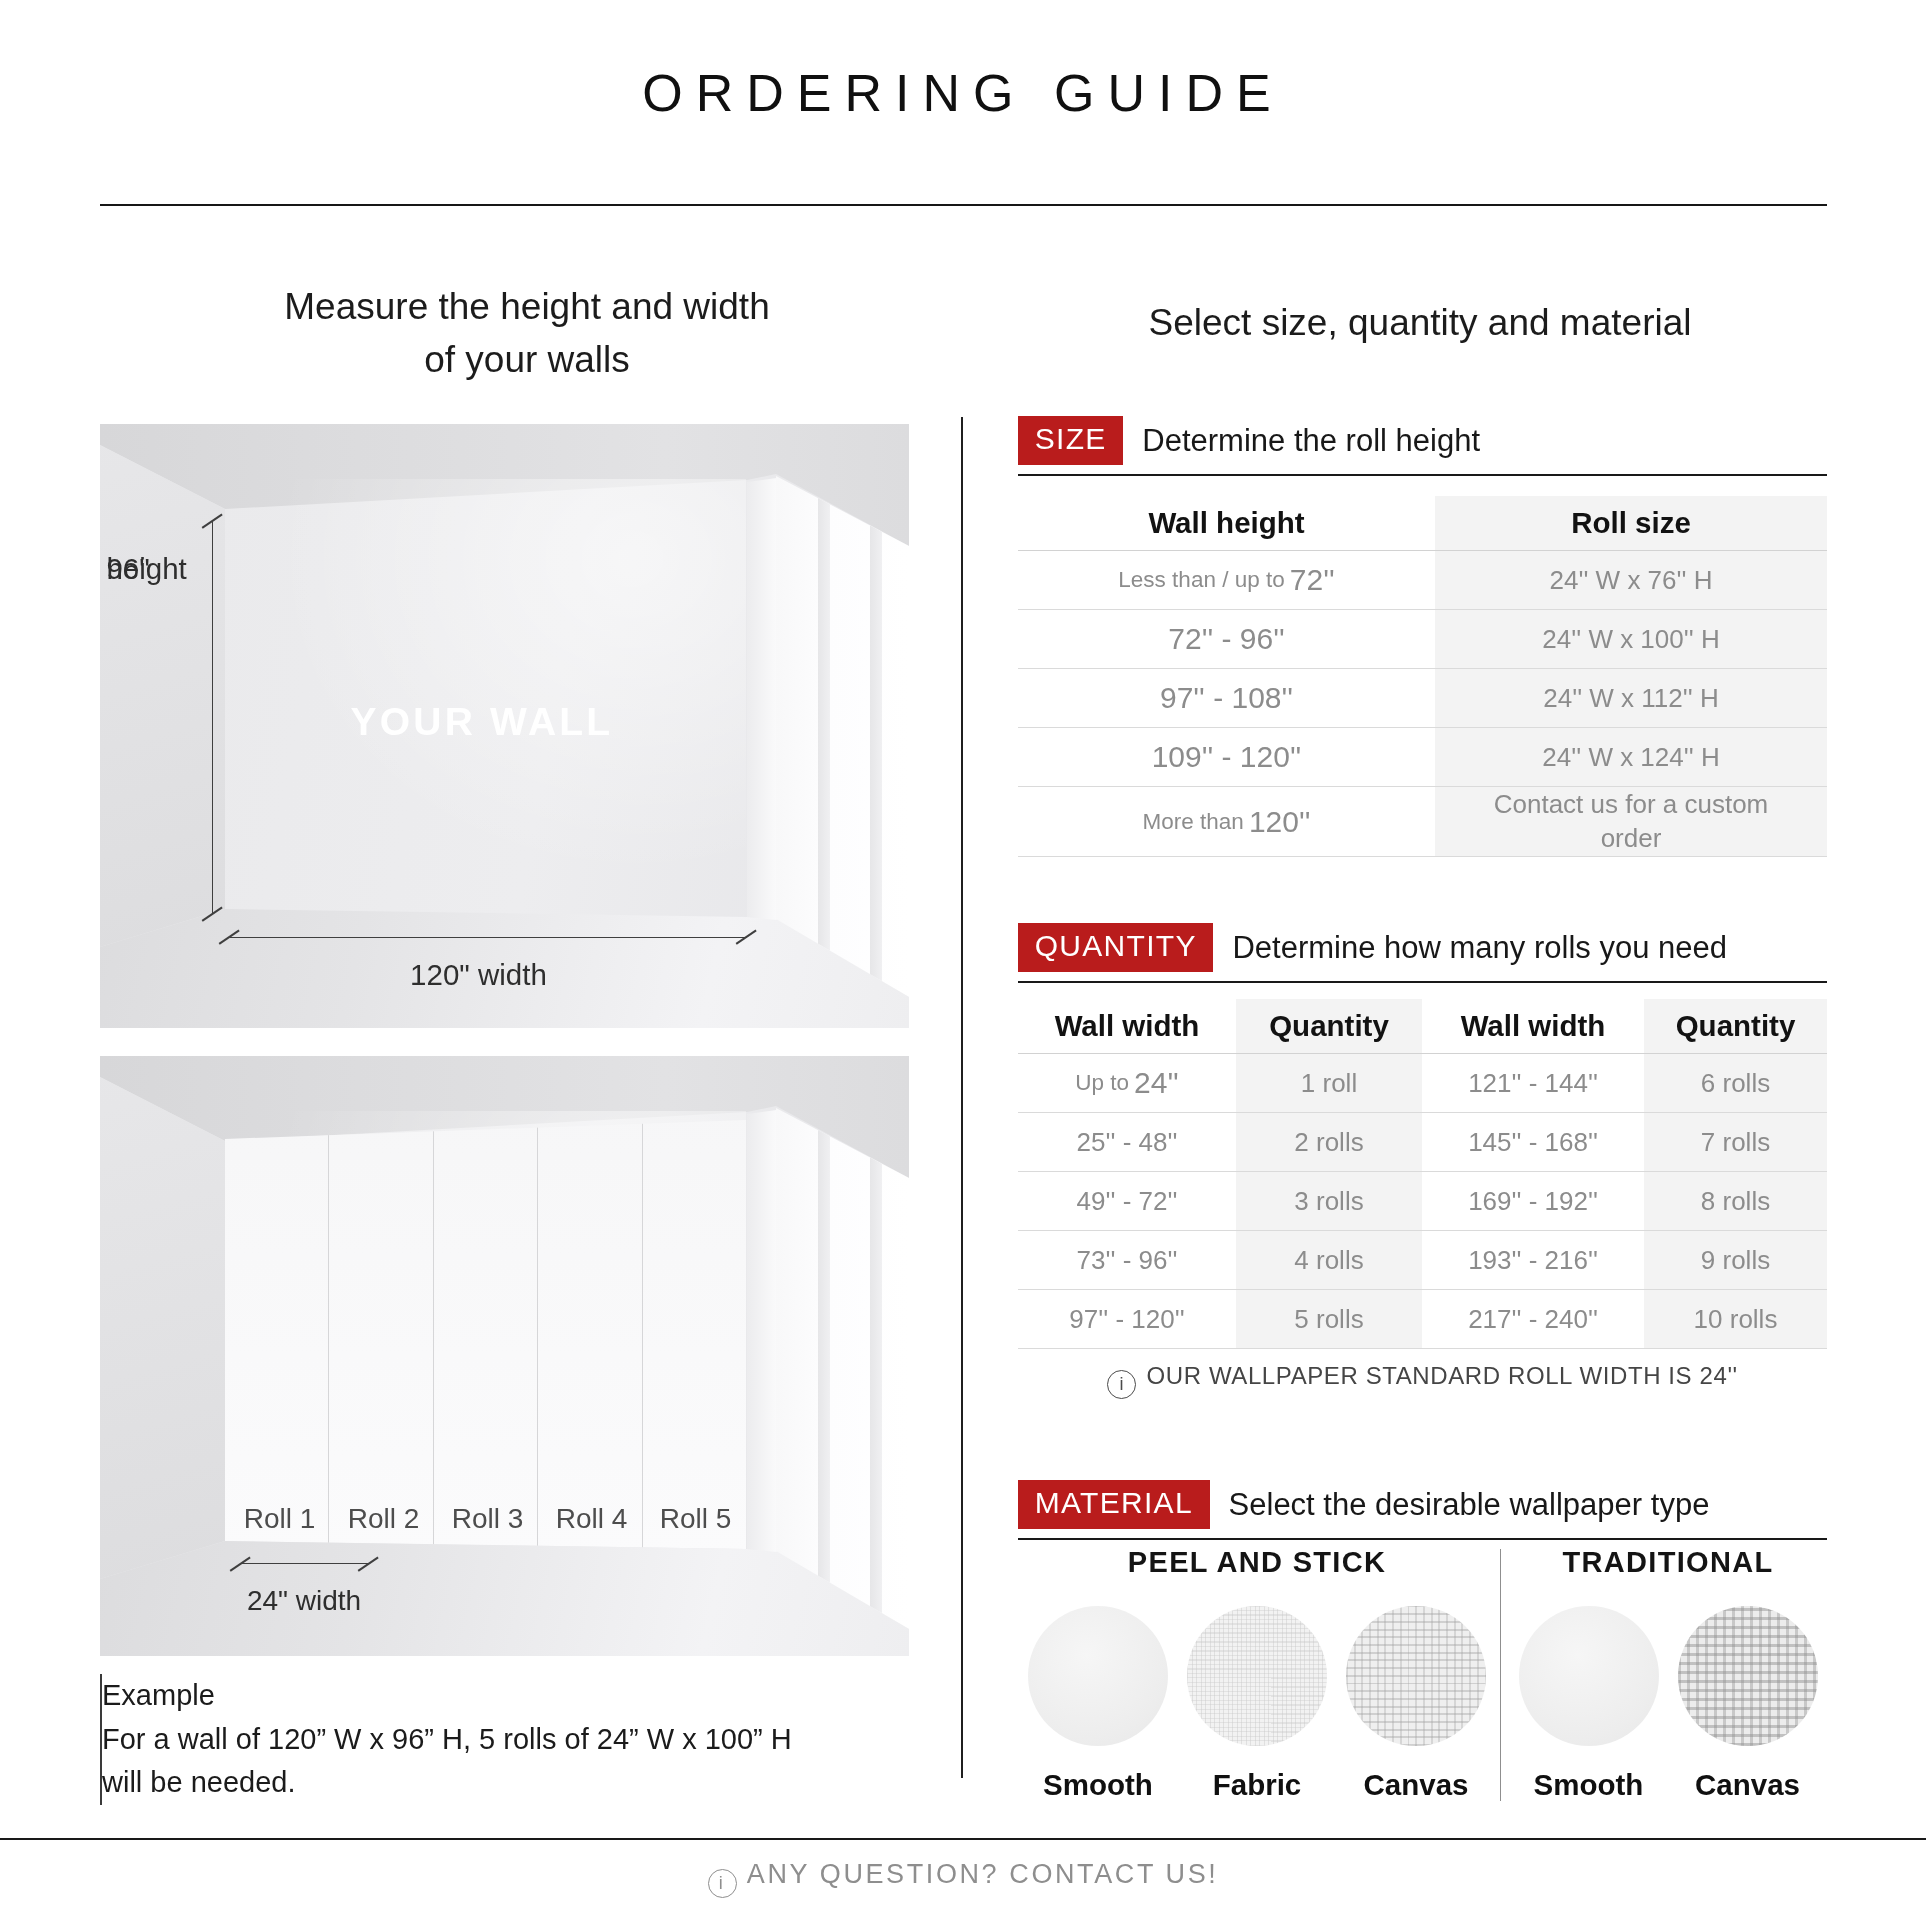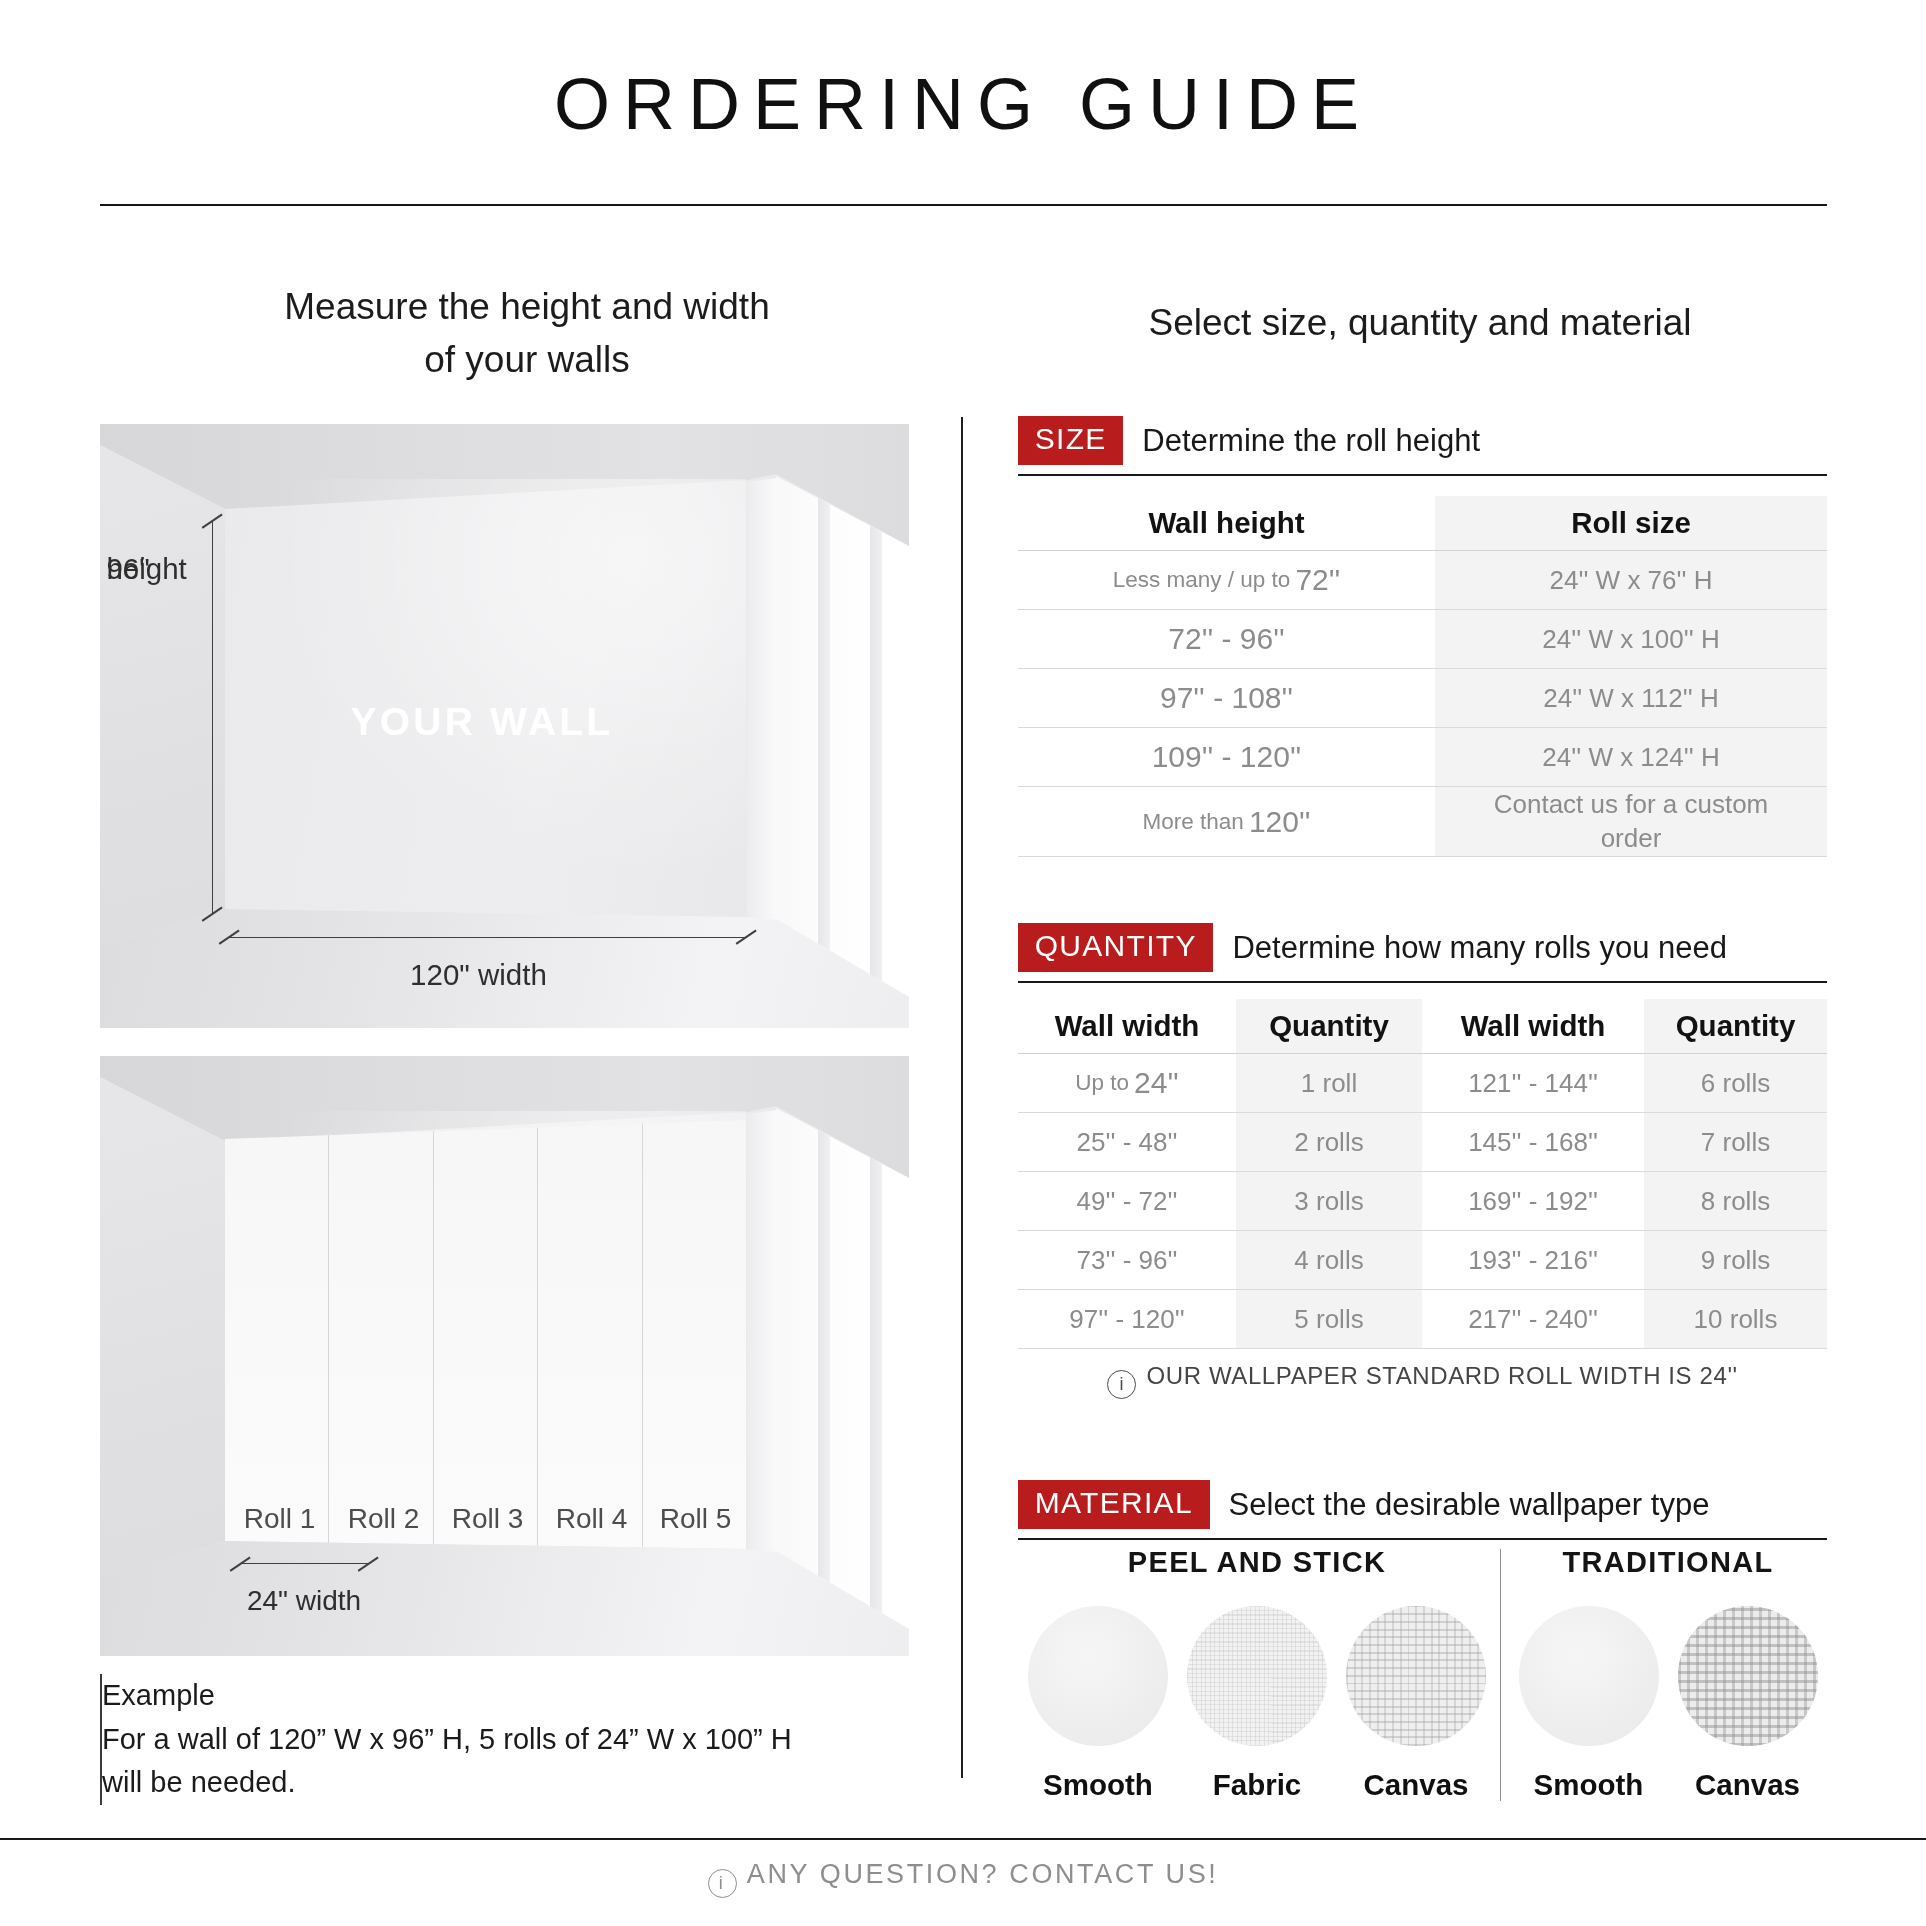--- a/index.html
+++ b/index.html
@@ -1,21 +1,21 @@
 <!DOCTYPE html>
 <html style="font-size:10.3px"><head>
 <meta charset="utf-8">
 <style>
   html,body{margin:0;padding:0;background:#ffffff;}
   .page{position:relative;width:1926px;height:1926px;background:#ffffff;overflow:hidden;
         font-family:"Liberation Sans", sans-serif;color:#1a1a1a;}
 
   
   .title{position:absolute;left:0;top:63px;width:1926px;text-align:center;
-         font-size:72px;letter-spacing:13px;font-weight:400;color:#101010;}
+         font-size:52px;letter-spacing:13px;font-weight:400;color:#101010;}
   .top-rule{position:absolute;left:100px;top:204px;width:1727px;height:1.9px;background:#161616;}
 
   
   .col-heading{position:absolute;text-align:center;font-size:37px;line-height:1.42;
                color:#1c1c1c;font-weight:400;}
   .heading-left{left:100px;top:281px;width:854px;}
   .heading-right{left:1014px;top:297px;width:812px;}
 
   .main-divider{position:absolute;left:961px;top:417px;width:1.9px;height:1361px;background:#1f1f1f;}
 
@@ -205,21 +205,21 @@
     <span class="section-sub">Determine the roll height</span>
   </div>
 
   <div class="table" style="top:496px;">
     <div class="t-row header">
       <div class="cell head size-c1">Wall height</div>
       <div class="cell head size-c2 gray">Roll size</div>
     </div>
     <div class="t-row">
       <div class="cell size-c1">
-          <span class="small">Less many / up to </span>
+          <span class="small">Less than / up to </span>
           <span class="big">72''</span>
         </div>
       <div class="cell size-c2 gray big">24'' W x 76'' H</div>
     </div>
     <div class="t-row">
       <div class="cell size-c1">
           <span class="big">72'' - 96''</span>
         </div>
       <div class="cell size-c2 gray big">24'' W x 100'' H</div>
     </div>

